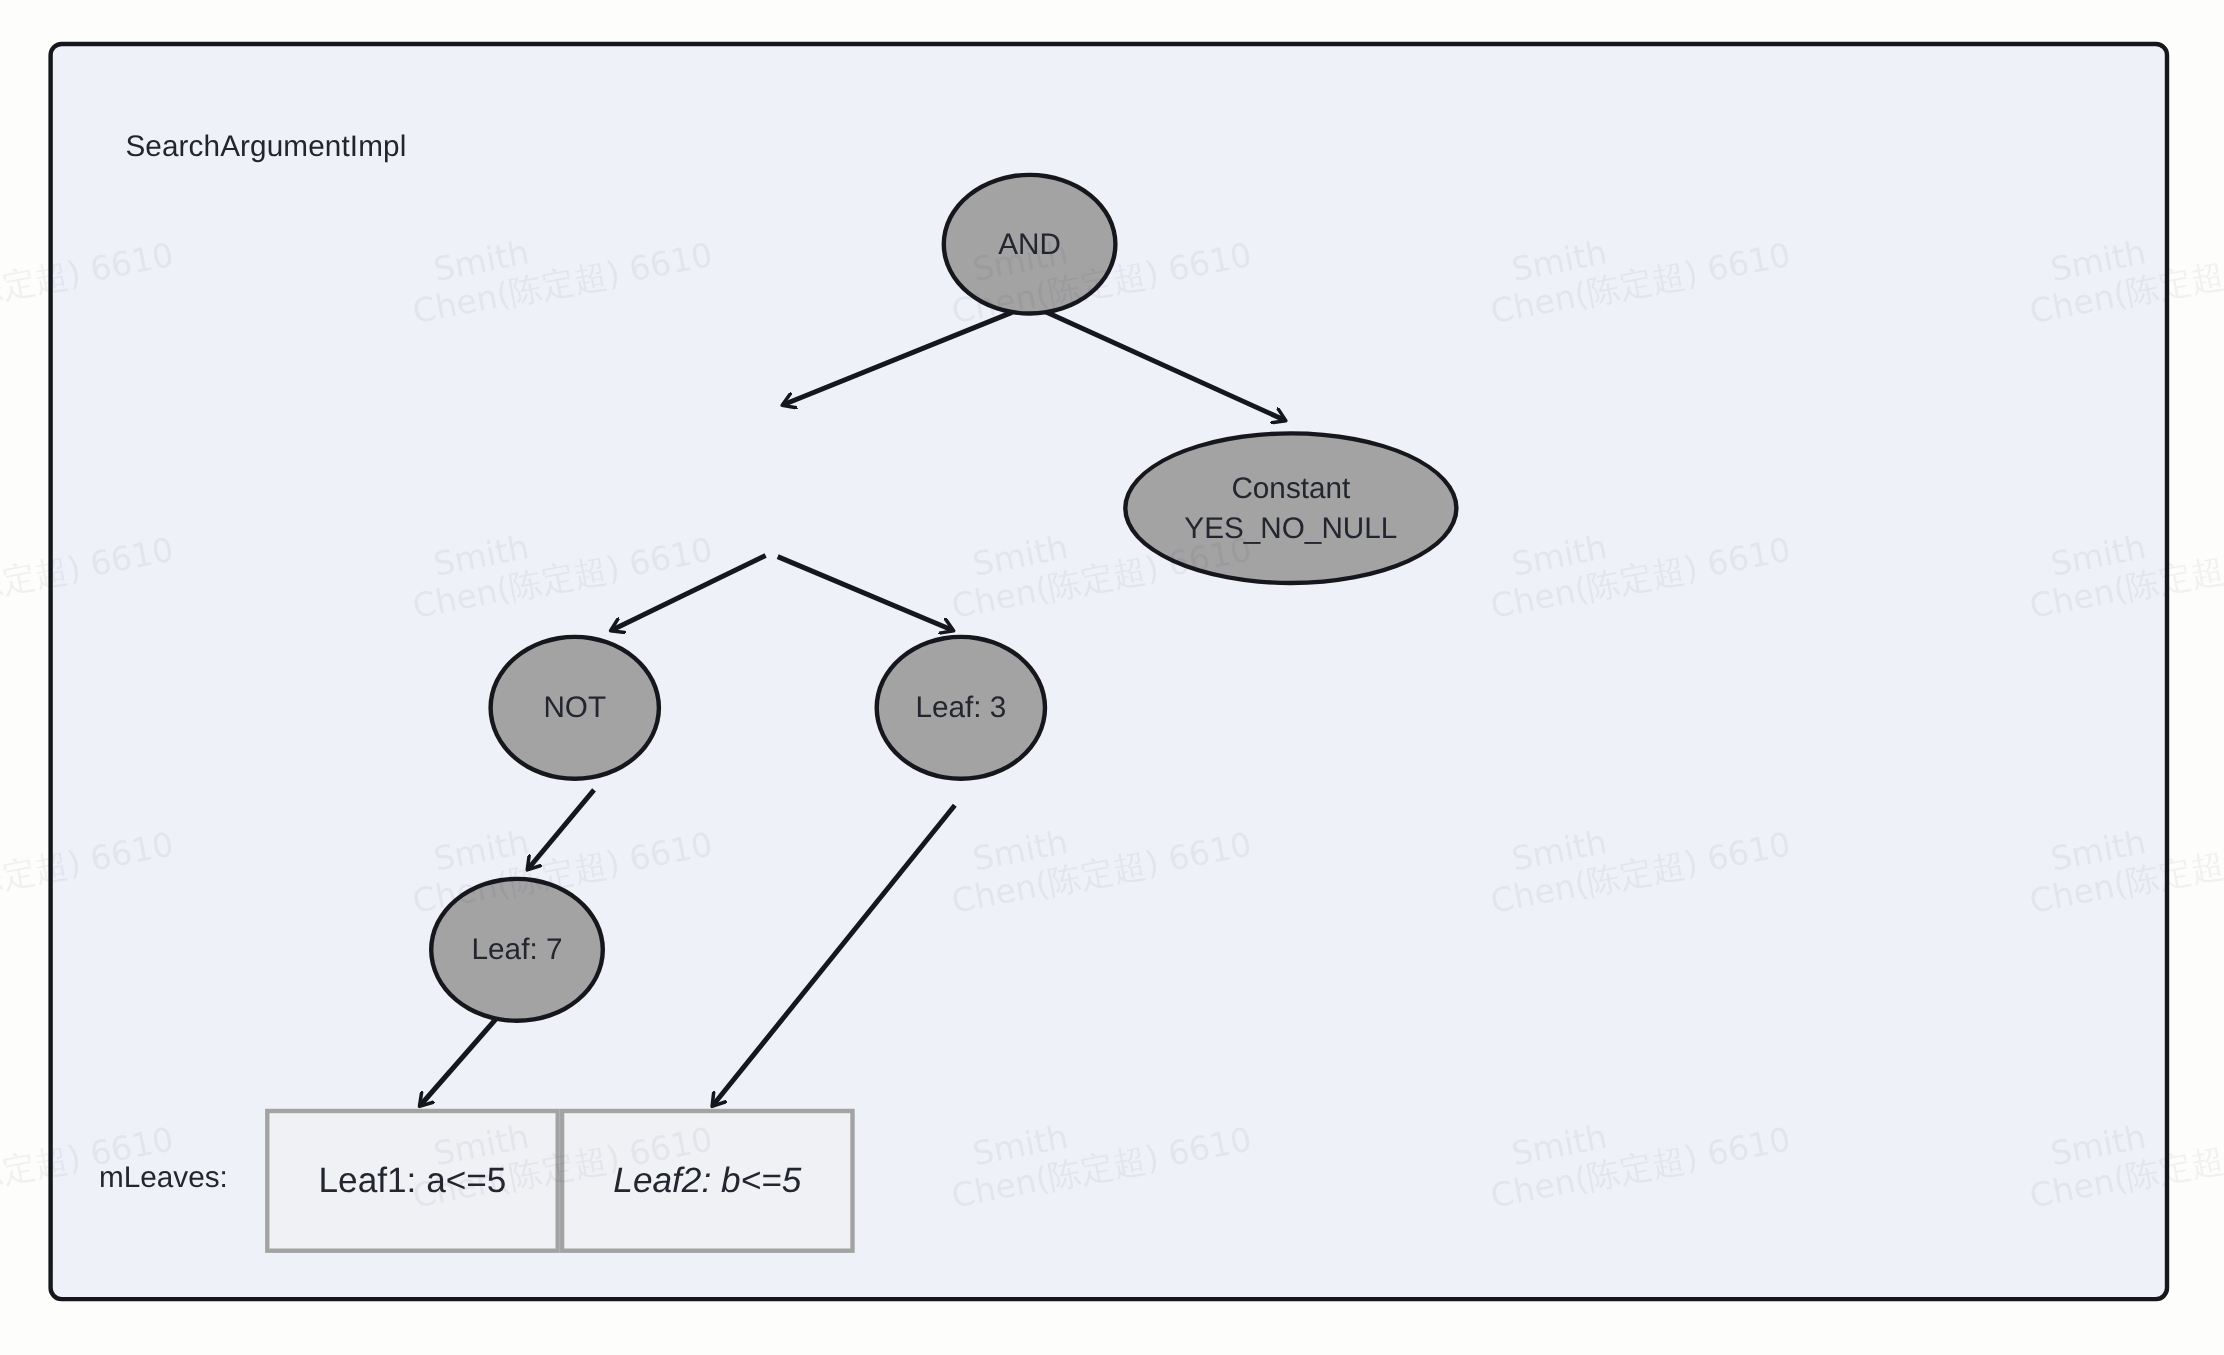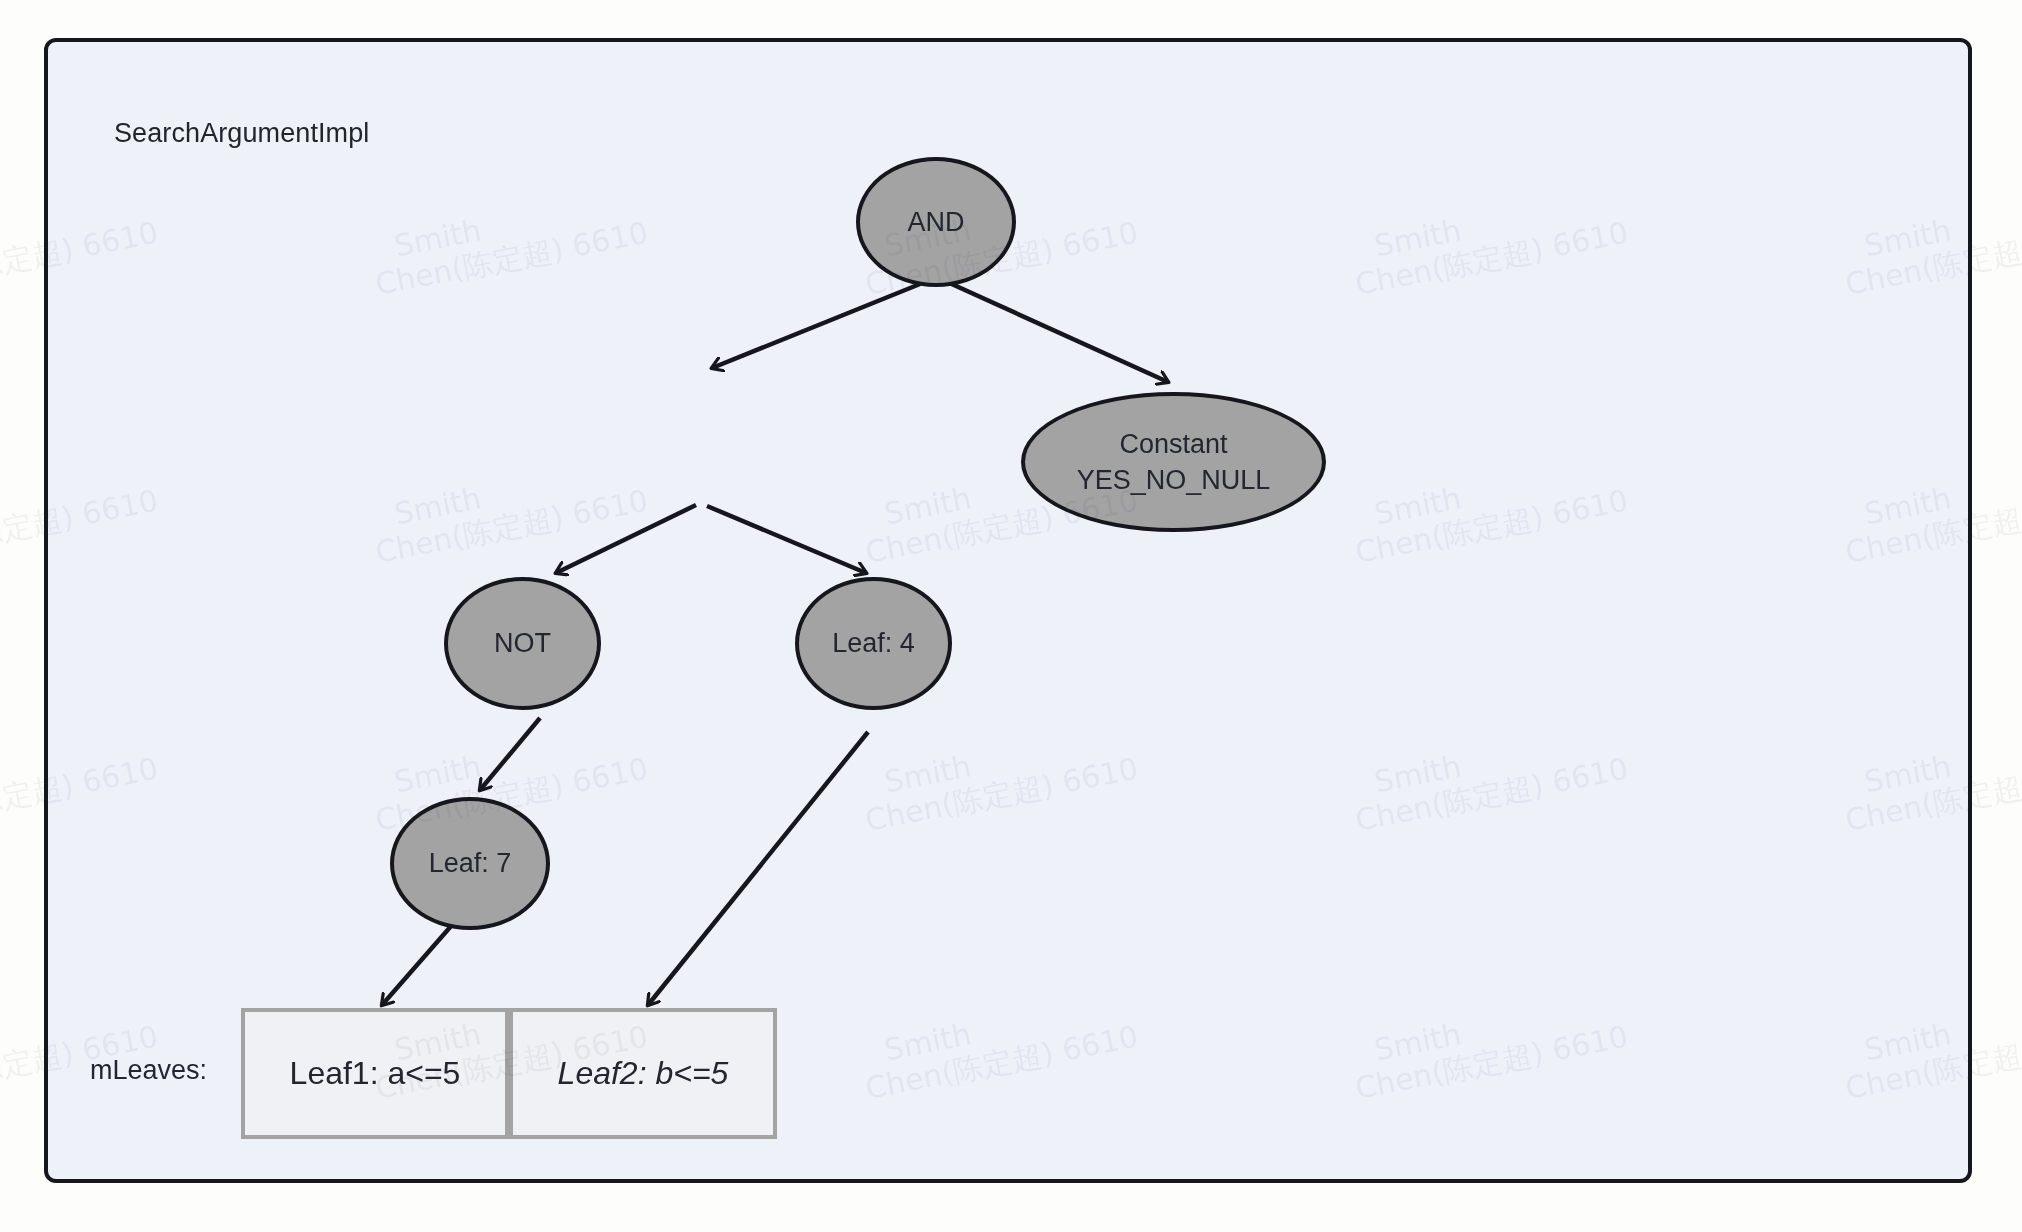--- a/index.html
+++ b/index.html
@@ -145,21 +145,21 @@
   <div class="node ellipse" style="left:1021px; top:392px; width:305px; height:140px;text-align:center;">
     <span>Constant</span>
     <span>YES_NO_NULL</span>
   </div>
 
   <div class="node circle" style="left:444px; top:577px; width:157px; height:133px;">
     <span>NOT</span>
   </div>
 
   <div class="node circle" style="left:795px; top:577px; width:157px; height:133px;">
-    <span>Leaf: 4</span>
+    <span>Leaf: 3</span>
   </div>
 
   <div class="node circle" style="left:390px; top:797px; width:160px; height:133px;">
     <span>Leaf: 7</span>
   </div>
 
   <div class="mleaves-label">mLeaves:</div>
 
   <div class="leafbox" style="left:241px; top:1008px; width:268px; height:131px;">
     <span>Leaf1: a&lt;=5</span>

